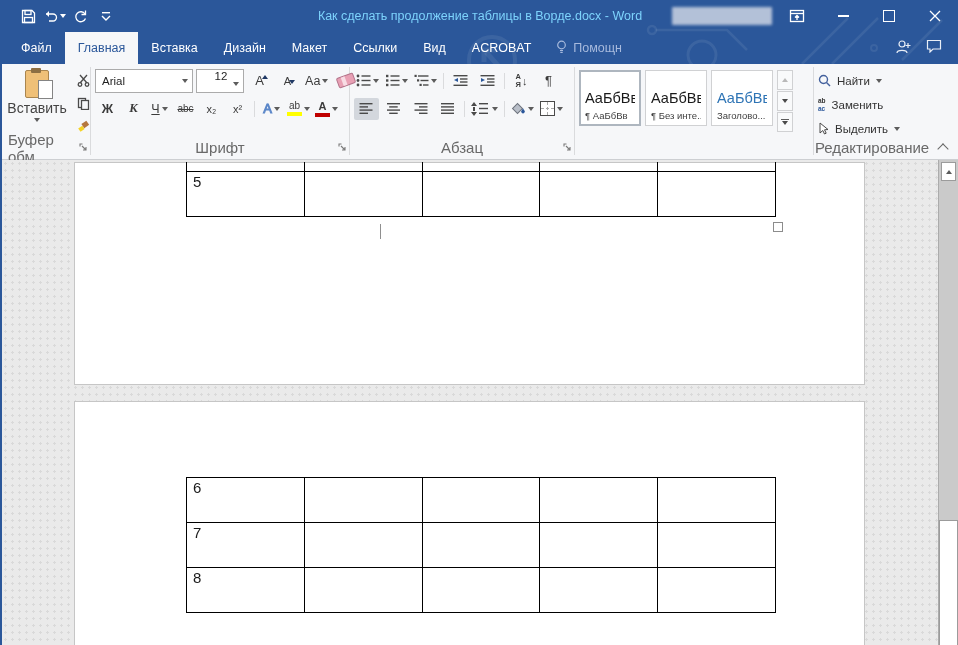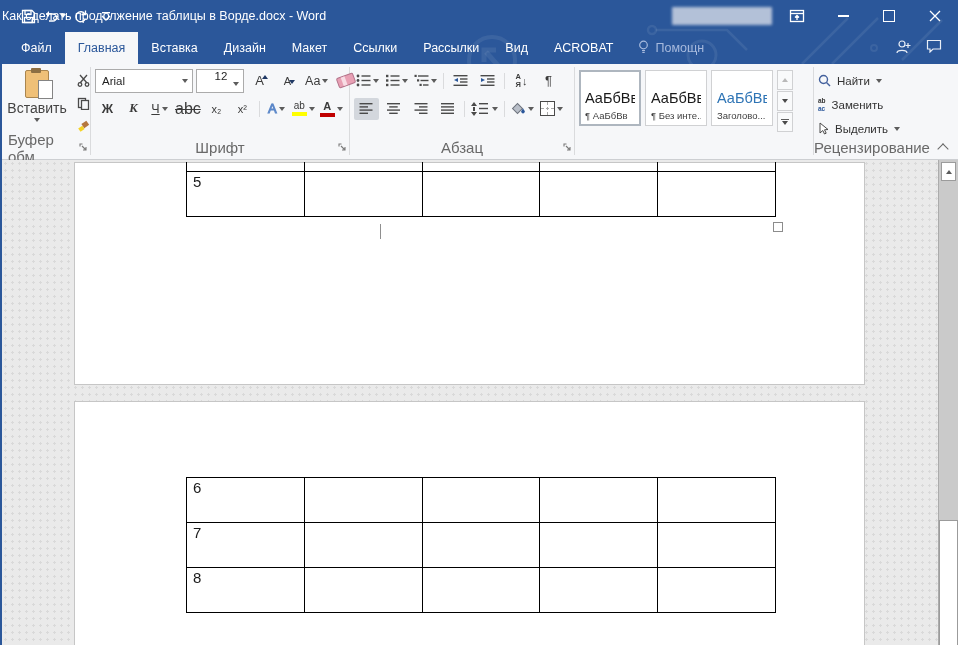--- a/index.html
+++ b/index.html
@@ -6,21 +6,21 @@
   body{width:958px;height:645px;overflow:hidden;font-family:"Liberation Sans",sans-serif;
        -webkit-font-smoothing:antialiased;background:#fff;}
   .window{width:956px;height:645px;border-left:2px solid #2b579a;display:flex;flex-direction:column;position:relative;}
 
   
   .header{height:64px;background:#2b579a;position:relative;flex:0 0 auto;}
   .deco{position:absolute;left:0;top:0;width:100%;height:64px;pointer-events:none;}
   .titlebar{height:32px;display:flex;align-items:center;position:relative;z-index:2;}
   .qat{display:flex;align-items:center;margin-left:14px;gap:2px;}
   .qbtn{min-width:24px;height:24px;display:flex;align-items:center;justify-content:center;gap:1px;}
-  .title{position:absolute;left:0;right:0;text-align:left;font-size:12.5px;color:#ffffff;pointer-events:none;}
+  .title{position:absolute;left:0;right:0;text-align:center;font-size:12.5px;color:#7dd3fc;pointer-events:none;}
   .redact{position:absolute;left:670px;top:7px;width:100px;height:18px;background:rgba(203,212,227,.85);filter:blur(1.5px);border-radius:1px;}
   .winctl{margin-left:auto;display:flex;align-items:stretch;height:32px;}
   .winbtn{width:46px;display:flex;align-items:center;justify-content:center;}
   .maxbox{width:10px;height:10px;border:1px solid #fff;}
   .minline{width:11px;height:1.4px;background:#fff;}
 
   .tabrow{height:32px;display:flex;align-items:stretch;padding-left:6px;position:relative;z-index:2;}
   .tab{padding:0 13px;display:flex;align-items:center;color:#fff;font-size:12.5px;white-space:nowrap;}
   .tab.active{background:#f6f7f9;color:#2b579a;}
   .assist{display:flex;align-items:center;gap:6px;color:#a7badd;padding:0 12px;font-size:12.5px;}
@@ -47,21 +47,21 @@
   .clip{width:22px;height:26px;background:#efc078;border:1px solid #a9854f;border-radius:2px;position:relative;}
   .clip:before{content:"";position:absolute;left:5px;top:-3px;width:10px;height:5px;background:#8d6f43;border-radius:1px;}
   .clip .sheet{position:absolute;right:-5px;bottom:-2px;width:13px;height:17px;background:#fff;border:1px solid #848484;}
   .smallcol{display:flex;flex-direction:column;gap:2px;margin-left:5px;padding-top:1px;}
   .sbtn{width:24px;height:21px;display:flex;align-items:center;justify-content:center;}
 
   
   .bold{font-weight:bold;}
   .ital{font-style:italic;font-family:"Liberation Serif",serif;}
   .undl{text-decoration:underline;}
-  .strk{text-decoration:line-through;font-size:16px;}
+  .strk{text-decoration:line-through;font-size:10px;}
   .subsup{font-size:11px;}
   .fx{color:#edf2fa;-webkit-text-stroke:1px #5b87c9;font-size:13px;}
   .colbtn{display:flex;flex-direction:column;align-items:center;line-height:1;}
   .colbtn .bar{width:15px;height:4px;margin-top:1px;}
   .grow-shrink{position:relative;font-size:13px;}
   .caret{width:0;height:0;border-left:3px solid transparent;border-right:3px solid transparent;position:absolute;right:-4px;top:2px;}
   .caret.up{border-bottom:4px solid #1f3864;}
   .caret.dn{border-top:4px solid #1f3864;top:auto;bottom:3px;}
   .eraser{width:16px;height:9px;background:#e8a0b4;border:1px solid #b3738a;border-radius:2px;transform:rotate(-20deg);position:relative;}
   .eraser:after{content:"";position:absolute;left:4px;top:0;width:4px;height:100%;background:#f7dce4;}
@@ -209,21 +209,20 @@
       </div>
     </div>
 
     <div class="tabrow">
       <div class="tab">Файл</div>
       <div class="tab active">Главная</div>
       <div class="tab">Вставка</div>
       <div class="tab">Дизайн</div>
       <div class="tab">Макет</div>
       <div class="tab">Ссылки</div>
-      <div class="tab">Рассылки</div>
       <div class="tab">Вид</div>
       <div class="tab">ACROBAT</div>
       <div class="assist">
         <span>
           <svg width="11" height="14" viewBox="0 0 11 14">
               <g fill="none" stroke="#a7badd" stroke-width="1.2">
             <circle cx="5.5" cy="5" r="3.8"></circle>
                 <path d="M4,10.5 H7 M4.3,12.3 H6.7"></path>
           </g>
             </svg>
@@ -592,21 +591,21 @@
           <div class="erow">
             <svg width="11" height="13" viewBox="0 0 11 13">
               <path d="M2,1 L2,11 L4.8,8.5 L6.5,12 L8.2,11.2 L6.5,7.8 L10,7.5 Z" fill="#fff" stroke="#4a4a4a" stroke-width="1"></path>
             </svg>
             <span>Выделить</span>
             <span class="dd"></span>
           </div>
         </div>
       </div>
       <div class="glabel">
-        <span>Рецензирование</span>
+        <span>Редактирование</span>
       </div>
     </div>
 
     <div class="chevwrap">
         <span class="chev"></span>
       </div>
   </div>
 
   <div class="docarea">
 

